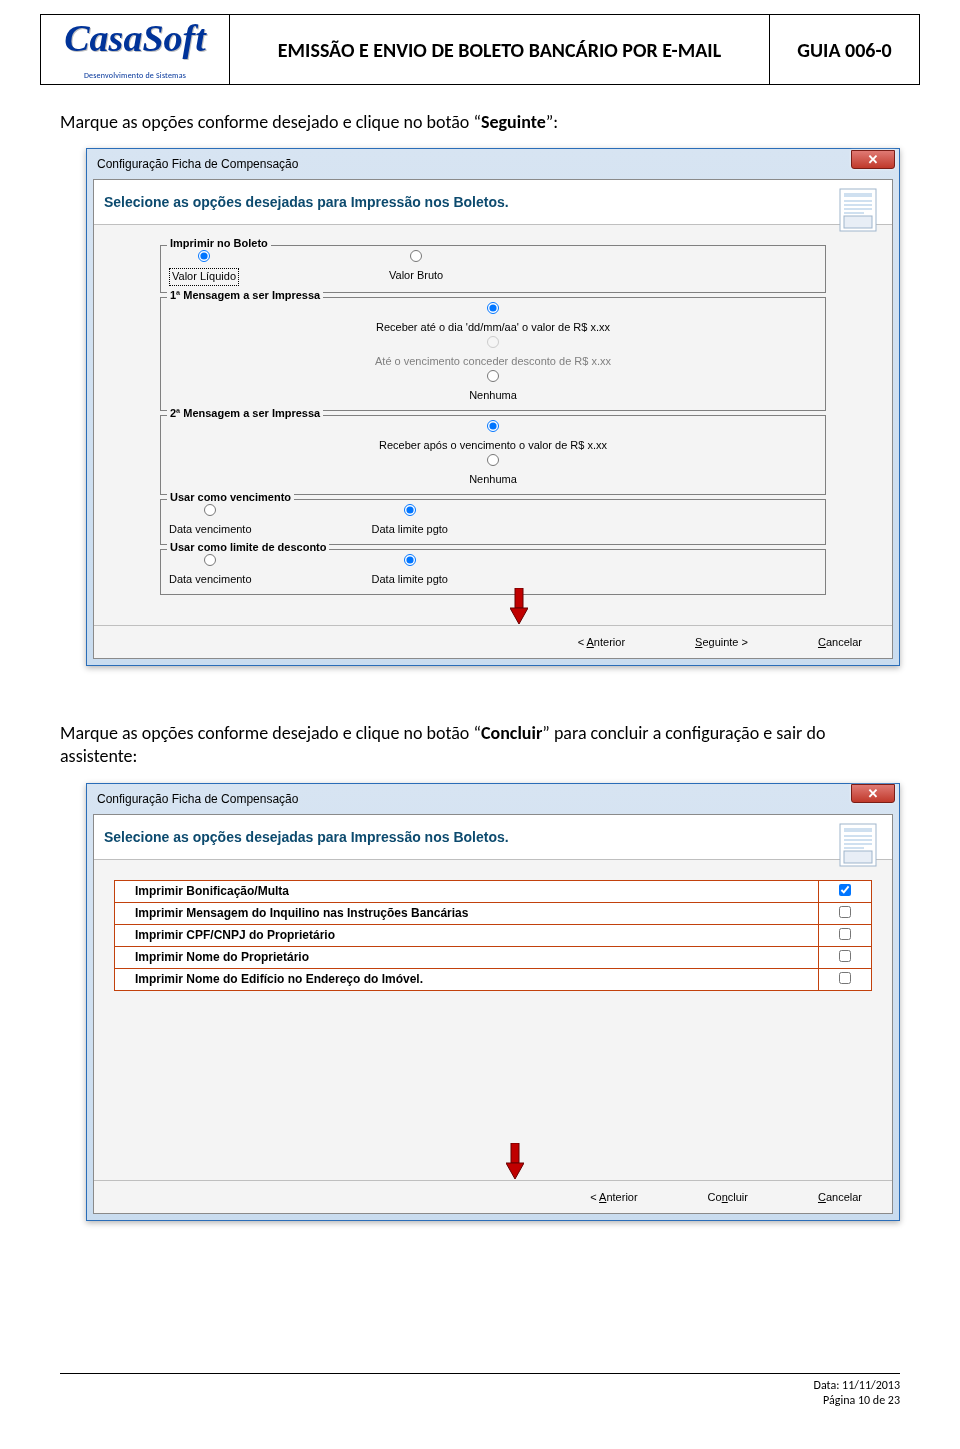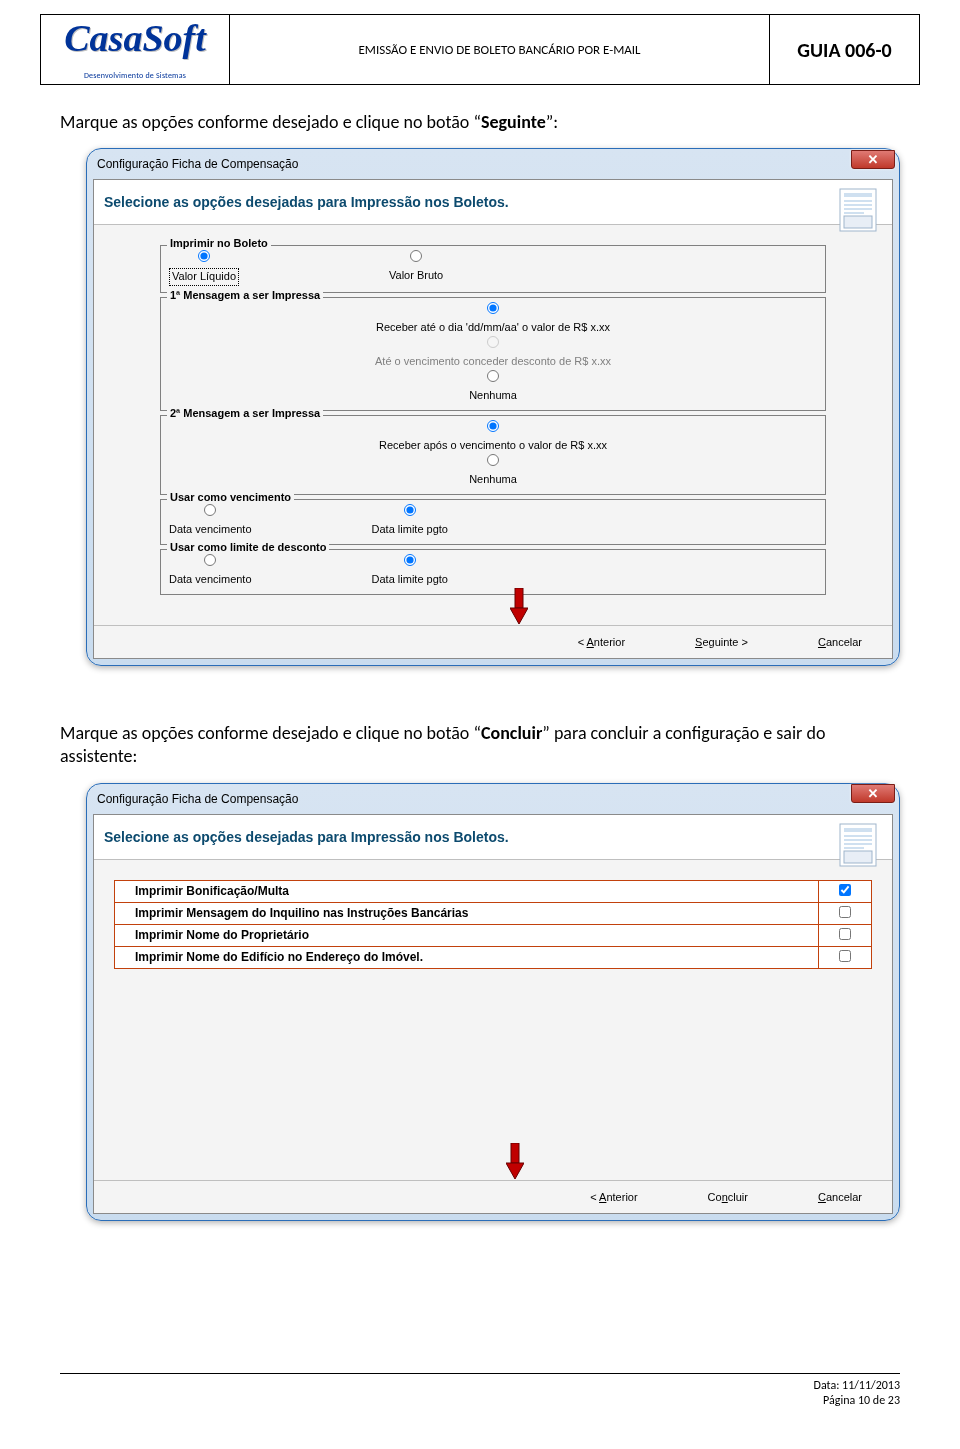--- a/index.html
+++ b/index.html
@@ -45,22 +45,22 @@
     margin-top: 13px;
     letter-spacing: 0.2px;
   }
   .title-cell {
     border: 1px solid #000;
     border-left: none;
     flex: 1;
     display: flex;
     align-items: center;
     justify-content: center;
-    font-weight: normal;
-    font-size: 13px;
+    font-weight: bold;
+    font-size: 20px;
   }
   .guide-cell {
     border: 1px solid #000;
     border-left: none;
     width: 150px;
     display: flex;
     align-items: center;
     justify-content: center;
     font-weight: bold;
     font-size: 20px;
@@ -70,21 +70,21 @@
     padding: 26px 60px 14px 60px;
     line-height: 1.3;
   }
   .screenshot-wrap {
     margin: 0 60px 30px 86px;
     position: relative;
   }
   .win {
     background: linear-gradient(#d7e4f2,#c9dcef);
     border: 1px solid #2a6db8;
-    border-radius: 15px;
+    border-radius: 0;
     box-shadow: 0 2px 6px rgba(0,0,0,0.3);
     font-family: Tahoma, Arial, sans-serif;
     font-size: 12px;
   }
   .titlebar {
     height: 30px;
     display: flex;
     align-items: center;
     padding: 0 4px 0 10px;
     color: #000;
@@ -394,20 +394,24 @@
           <tbody>
               <tr>
             <td>Imprimir Bonificação/Multa</td>
             <td class="cb"><input type="checkbox" checked="" style=""></td>
           </tr>
           <tr>
             <td>Imprimir Mensagem do Inquilino nas Instruções Bancárias</td>
             <td class="cb"><input type="checkbox" style=""></td>
           </tr>
           <tr>
+            <td>Imprimir CPF/CNPJ do Proprietário</td>
+            <td class="cb"><input type="checkbox" style=""></td>
+          </tr>
+          <tr>
             <td>Imprimir Nome do Proprietário</td>
             <td class="cb"><input type="checkbox" style=""></td>
           </tr>
           <tr>
             <td>Imprimir Nome do Edifício no Endereço do Imóvel.</td>
             <td class="cb"><input type="checkbox" style=""></td>
           </tr>
         </tbody>
           </table>
       </div>

